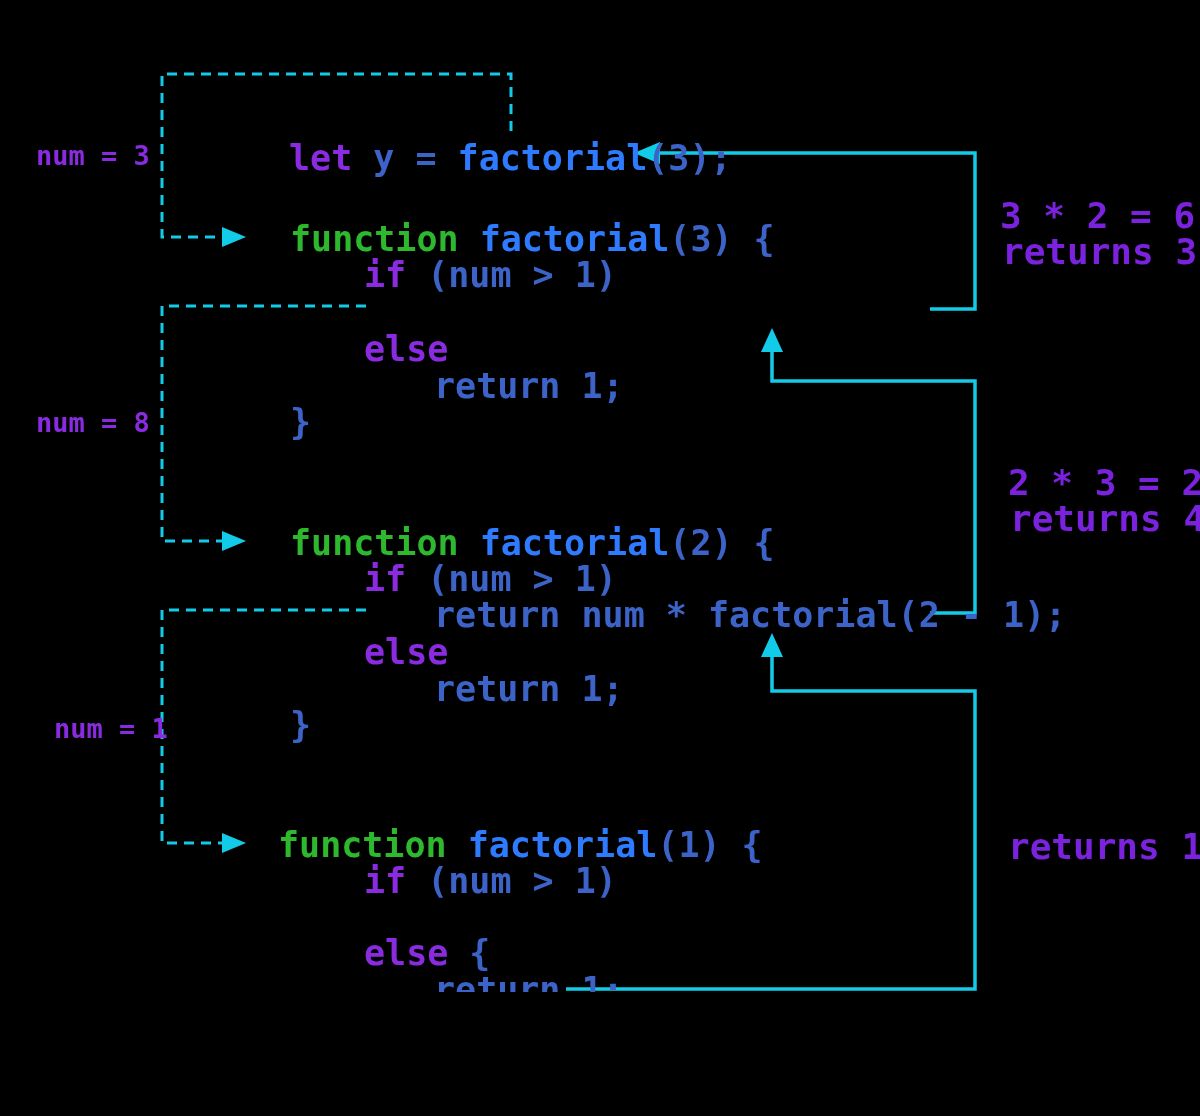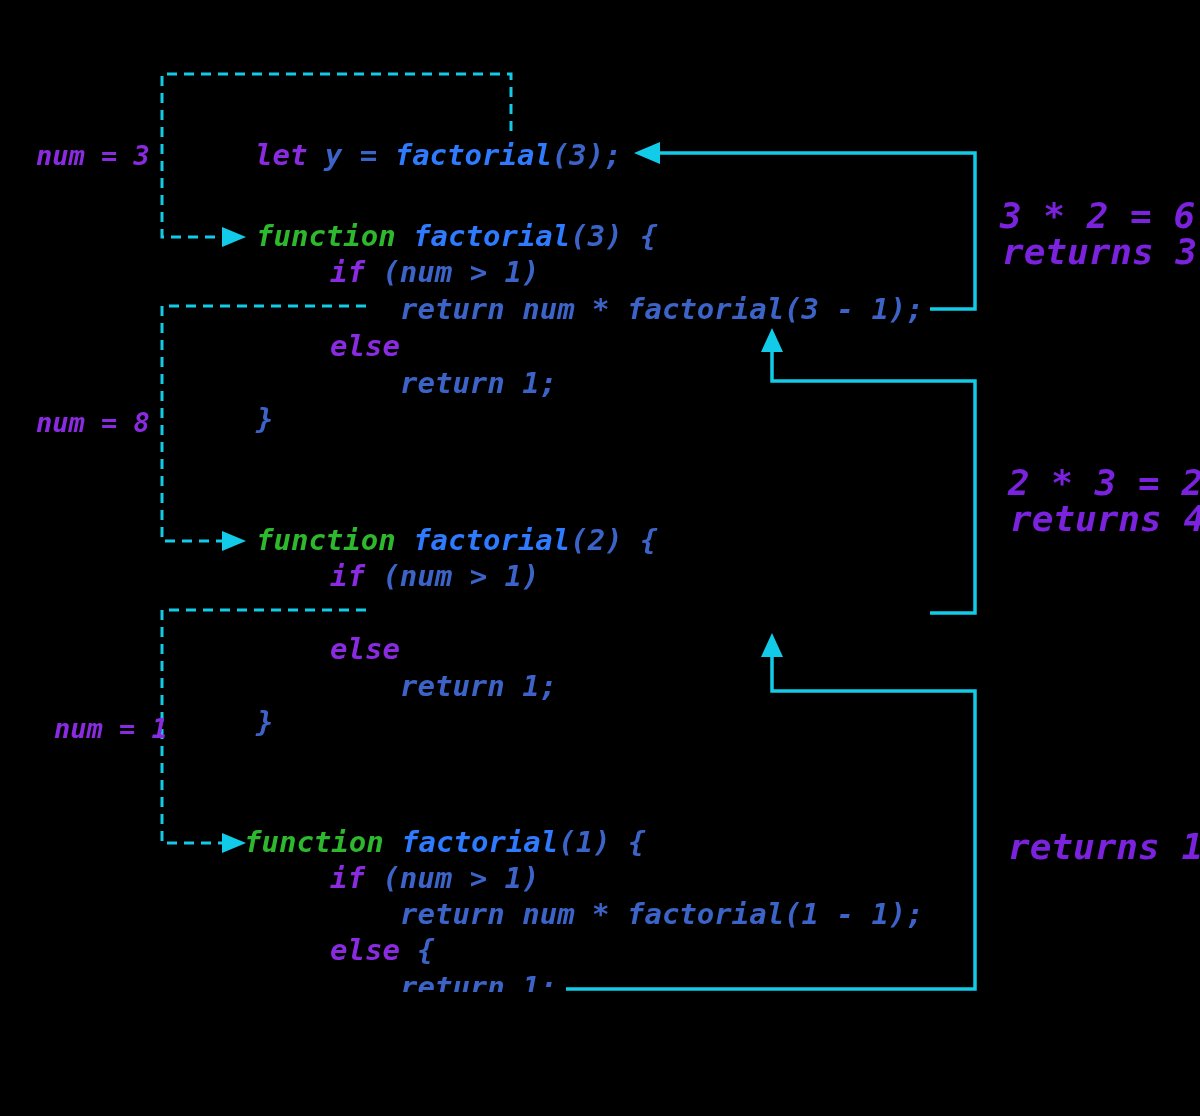--- a/index.html
+++ b/index.html
@@ -4,30 +4,30 @@
 <style>
   * { margin: 0; padding: 0; box-sizing: border-box; }
   html, body { background: #000; }
   .canvas {
     position: relative;
     width: 1200px;
     height: 992px;
     background: var(--background, #000);
     overflow: hidden;
     font-family: "DejaVu Sans Mono", monospace;
-    font-style: italic;
   }
   .flow-layer { position: absolute; left: 0; top: 0; z-index: 1; }
   .code-line {
     position: absolute;
     z-index: 2;
-    font-size: 29px;
+    font-size: 35px;
     line-height: 1;
     font-weight: bold;
     white-space: pre;
+    margin-left: 34px;
   }
   .tok-code  { color: var(--code-blue, #3c64c8); }
   .tok-kw    { color: var(--purple, #8a2be2); }
   .tok-fn    { color: var(--fn-blue, #2e7bff); }
   .tok-green { color: var(--green, #2eb82e); }
   .label {
     position: absolute;
     z-index: 2;
     font-size: 27px;
     line-height: 1;
@@ -83,34 +83,33 @@
   </svg>
 
   <div class="label" style="left:36px;top:142px">num = 3</div>
   <div class="label" style="left:36px;top:409px">num = 8</div>
   <div class="label" style="left:54px;top:715px">num = 1</div>
 
   <div class="code-line" style="left:255px;top:141px"><span class="tok-kw">let</span><span class="tok-code"> y = </span><span class="tok-fn">factorial</span><span class="tok-code">(3);</span></div>
 
   <div class="code-line" style="left:256px;top:222px"><span class="tok-green">function</span><span class="tok-code"> </span><span class="tok-fn">factorial</span><span class="tok-code">(3) {</span></div>
   <div class="code-line" style="left:330px;top:258px"><span class="tok-kw">if</span><span class="tok-code"> (num &gt; 1)</span></div>
-  <div class="code-line" style="left:400px;top:295px"><span class="tok-code">return num * factorial(3 - 1);</span></div>
   <div class="code-line" style="left:330px;top:332px"><span class="tok-kw">else</span></div>
   <div class="code-line" style="left:400px;top:369px"><span class="tok-code">return 1;</span></div>
   <div class="code-line" style="left:256px;top:405px"><span class="tok-code">}</span></div>
 
   <div class="code-line" style="left:256px;top:526px"><span class="tok-green">function</span><span class="tok-code"> </span><span class="tok-fn">factorial</span><span class="tok-code">(2) {</span></div>
   <div class="code-line" style="left:330px;top:562px"><span class="tok-kw">if</span><span class="tok-code"> (num &gt; 1)</span></div>
+  <div class="code-line" style="left:400px;top:598px"><span class="tok-code">return num * factorial(2 - 1);</span></div>
   <div class="code-line" style="left:330px;top:635px"><span class="tok-kw">else</span></div>
   <div class="code-line" style="left:400px;top:672px"><span class="tok-code">return 1;</span></div>
   <div class="code-line" style="left:256px;top:708px"><span class="tok-code">}</span></div>
 
   <div class="code-line" style="left:244px;top:828px"><span class="tok-green">function</span><span class="tok-code"> </span><span class="tok-fn">factorial</span><span class="tok-code">(1) {</span></div>
   <div class="code-line" style="left:330px;top:864px"><span class="tok-kw">if</span><span class="tok-code"> (num &gt; 1)</span></div>
-  <div class="code-line" style="left:400px;top:900px"><span class="tok-code">return num * factorial(1 - 1);</span></div>
   <div class="code-line" style="left:330px;top:936px"><span class="tok-kw">else</span><span class="tok-code"> {</span></div>
   <div class="code-line" style="left:400px;top:973px"><span class="tok-code">return 1;</span></div>
   <div class="code-line" style="left:256px;top:1009px"><span class="tok-code">}</span></div>
 
   <div class="annotation-line" style="left:1000px;top:198px">3 * 2 = 6</div>
   <div class="annotation-line" style="left:1002px;top:234px">returns 3</div>
   <div class="annotation-line" style="left:1008px;top:465px">2 * 3 = 2</div>
   <div class="annotation-line" style="left:1010px;top:501px">returns 4</div>
   <div class="annotation-line" style="left:1008px;top:829px">returns 1</div>
 

